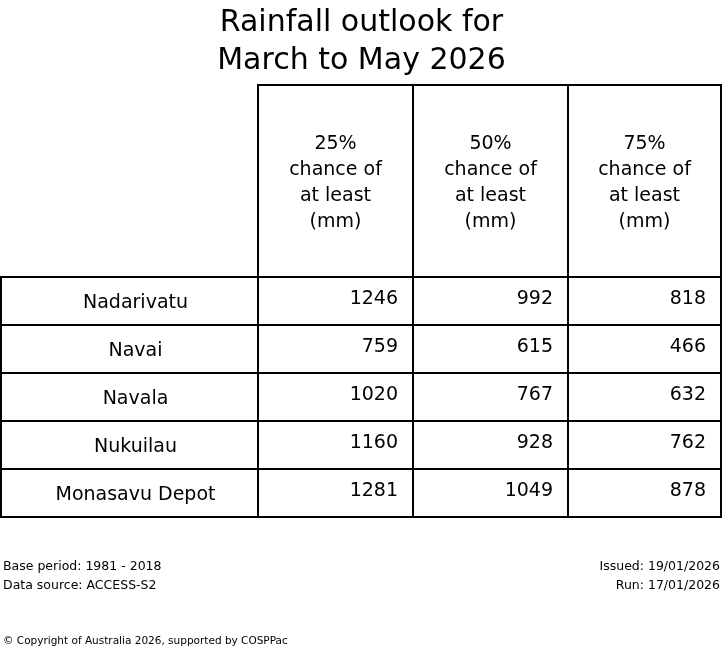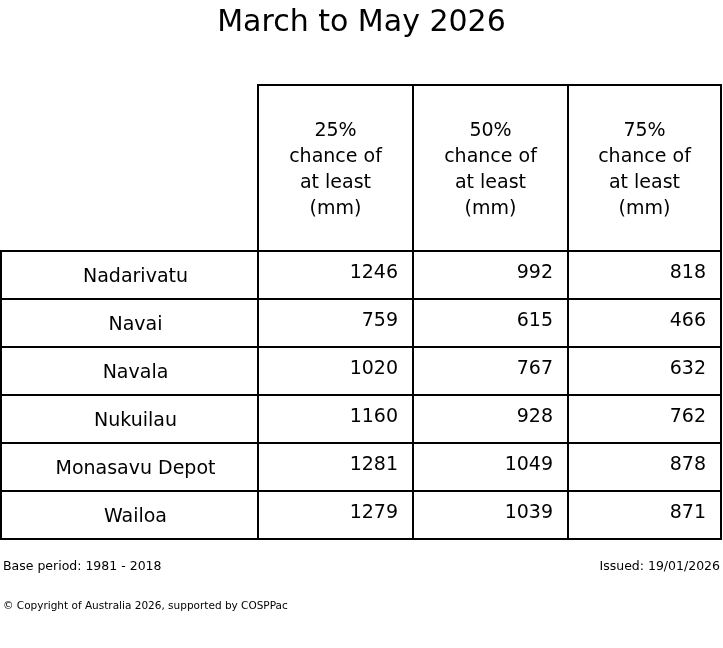--- a/index.html
+++ b/index.html
@@ -51,21 +51,21 @@
     background: #ffffff;
   }
   
   tr.head th.corner {
     border: none;
     background: #ffffff;
   }
   tr.head th.hcell {
     height: 156px;
     text-align: center;
-    padding: 4px 6px;
+    padding: 17px 6px;
     line-height: 26px;
     font-size: 19px;
   }
   tr.head th.hcell .hl {
     display: block;
   }
 
   tbody tr td.name {
     text-align: center;
     padding: 8px 10px 8px 22px;
@@ -98,29 +98,30 @@
   .footer .right {
     position: absolute;
     right: 3px;
     top: 0;
     text-align: right;
     padding-left: 8px;
   }
   .copyright {
     position: absolute;
     left: 3px;
-    top: 598px;
+    top: 633px;
     font-size: 10.5px;
     line-height: 14px;
   }
 </style>
 </head>
 <body>
 
 <h1 class="title">
+  <span class="title-line">Rainfall outlook for</span>
   <span class="title-line">March to May 2026</span>
 </h1>
 
 <div class="table-wrap">
   <table class="outlook">
     <colgroup>
       <col class="c0">
         <col class="c1">
         <col class="c2">
         <col class="c3">
@@ -172,30 +173,28 @@
         <td class="val">1160</td>
         <td class="val">928</td>
         <td class="val">762</td>
       </tr>
       <tr>
         <td class="name">Monasavu Depot</td>
         <td class="val">1281</td>
         <td class="val">1049</td>
         <td class="val">878</td>
       </tr>
-      <tr>
-        <td class="name">Wailoa</td>
-        <td class="val">1279</td>
-        <td class="val">1039</td>
-        <td class="val">871</td>
-      </tr>
     </tbody>
   </table>
 </div>
 
 <div class="footer">
   <div class="row">
     <span class="left">Base period: 1981 - 2018</span>
     <span class="right">Issued: 19/01/2026</span>
   </div>
+  <div class="row">
+    <span class="left">Data source: ACCESS-S2</span>
+    <span class="right">Run: 17/01/2026</span>
+  </div>
 </div>
 
 <div class="copyright">© Copyright of Australia 2026, supported by COSPPac</div>
 
 </body></html>

